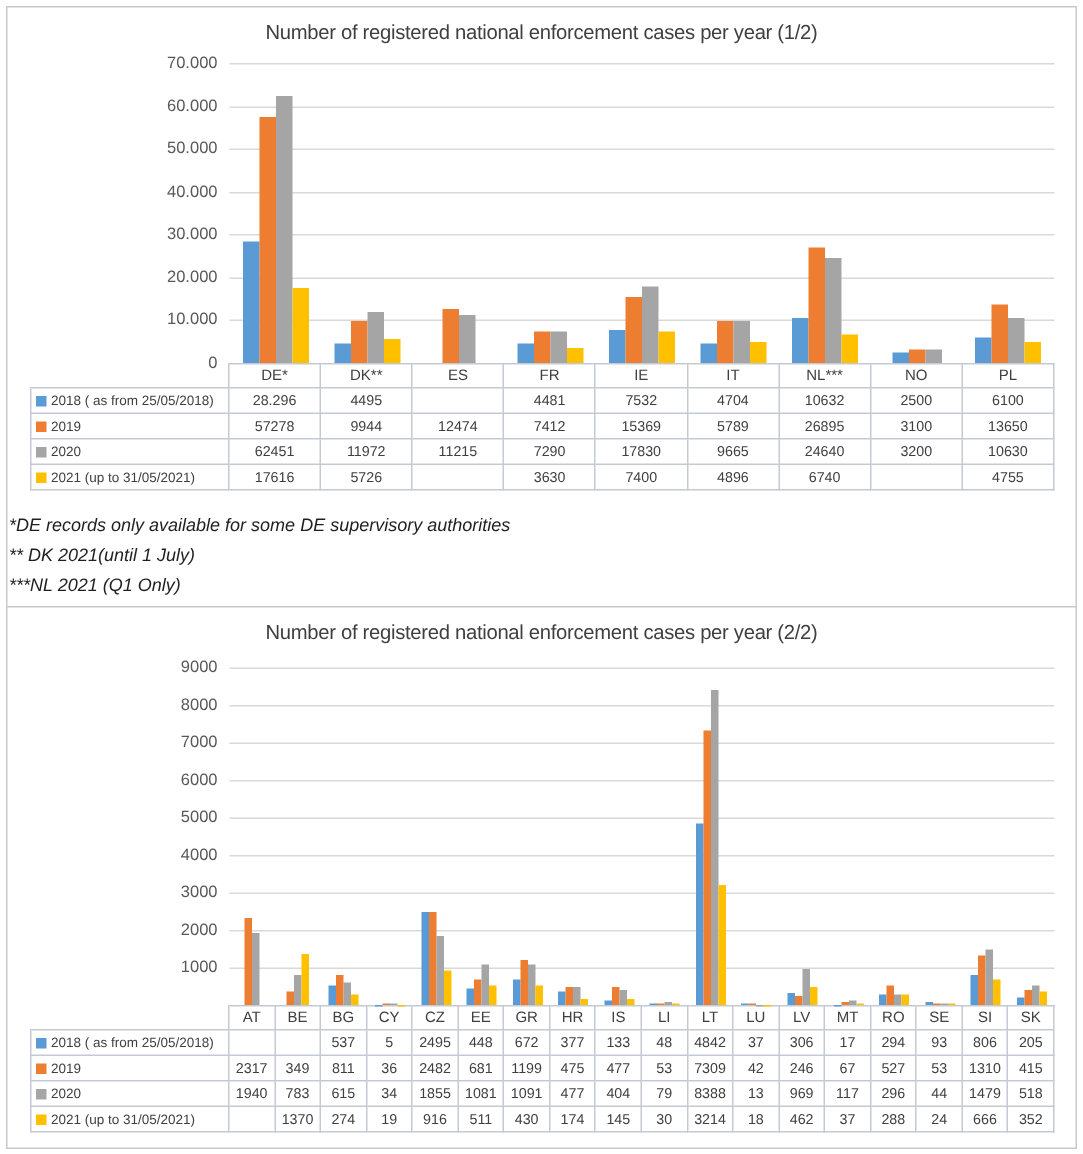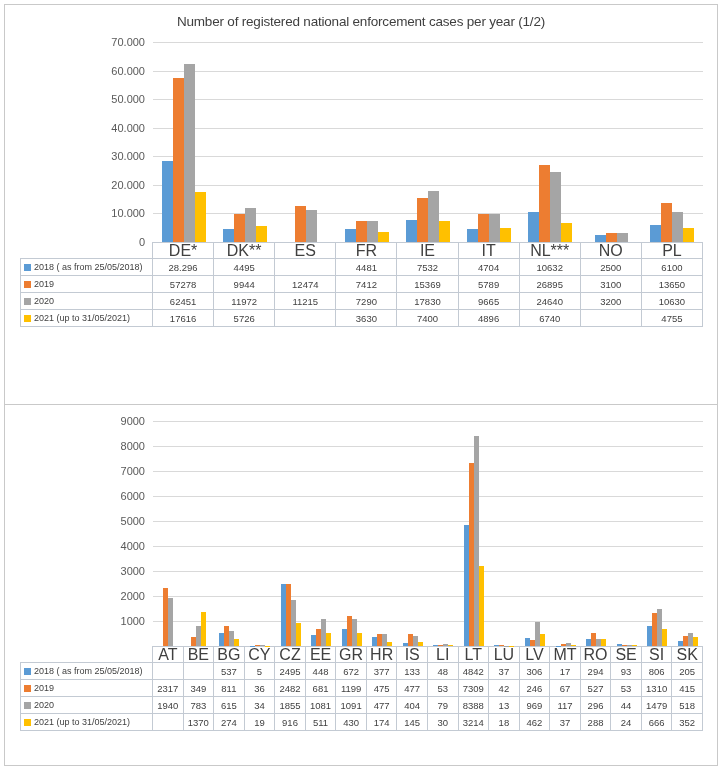--- a/index.html
+++ b/index.html
@@ -22,21 +22,21 @@
     font-size:11px;color:#595959;white-space:nowrap;}
 
   .groups{position:absolute;left:0;right:0;top:0;bottom:0;display:flex;}
   .group{flex:1 1 0;display:flex;align-items:flex-end;justify-content:center;min-width:0;}
   .bar{flex:0 0 auto;}
 
   .dtable{display:grid;margin:0 14px 0 15px;grid-auto-rows:17px;}
   .cell{border-right:1px solid #C3CAD3;border-bottom:1px solid #C3CAD3;
     display:flex;align-items:center;justify-content:center;
     font-size:9.5px;color:#3F3F3F;overflow:hidden;white-space:nowrap;box-sizing:border-box;}
-  .head{border-top:1px solid #C3CAD3;font-size:16px;color:#404040;}
+  .head{border-top:1px solid #C3CAD3;font-size:10px;color:#404040;}
   .corner{border:none;border-right:1px solid #C3CAD3;border-bottom:1px solid #C3CAD3;}
   .rowlab{justify-content:flex-start;gap:3px;padding-left:3px;font-size:9px;
     border-left:1px solid #C3CAD3;}
   .swatch{flex:0 0 auto;width:7px;height:7px;display:inline-block;}
 
   .footnotes{position:absolute;left:6px;top:340px;font-size:12px;font-style:italic;
     color:#1F1F1F;line-height:20px;}
 </style>
 </head>
 <body>
@@ -174,22 +174,28 @@
         <div class="cell val"></div>
         <div class="cell val">3630</div>
         <div class="cell val">7400</div>
         <div class="cell val">4896</div>
         <div class="cell val">6740</div>
         <div class="cell val"></div>
         <div class="cell val">4755</div>
       </div>
   </section>
 
+  <div class="footnotes">
+    <div class="fn">*DE records only available for some DE supervisory authorities</div>
+    <div class="fn">** DK 2021(until 1 July)</div>
+    <div class="fn">***NL 2021 (Q1 Only)</div>
+  </div>
 
   <section class="chart-box" id="box1">
+    <h2 class="chart-title">Number of registered national enforcement cases per year (2/2)</h2>
     <div class="plot-row" style="height: 225px;">
         <div class="gridline" style="top: 0%;"></div>
         <div class="ylabel" style="top: 0%;">9000</div>
         <div class="gridline" style="top: 11.1111%;"></div>
         <div class="ylabel" style="top: 11.1111%;">8000</div>
         <div class="gridline" style="top: 22.2222%;"></div>
         <div class="ylabel" style="top: 22.2222%;">7000</div>
         <div class="gridline" style="top: 33.3333%;"></div>
         <div class="ylabel" style="top: 33.3333%;">6000</div>
         <div class="gridline" style="top: 44.4444%;"></div>

